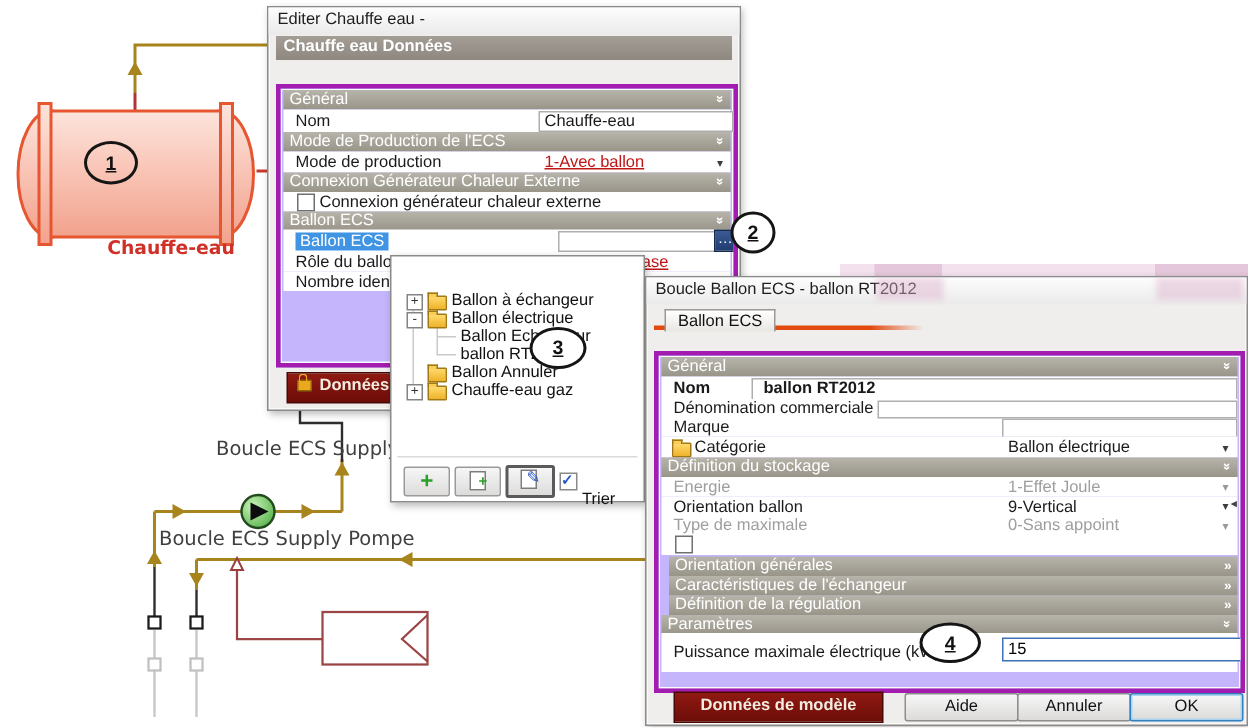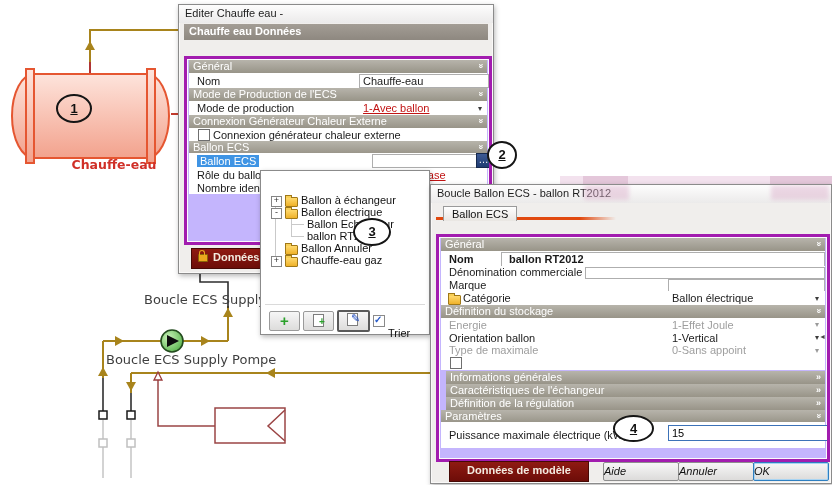--- a/index.html
+++ b/index.html
@@ -37,21 +37,21 @@
   .dd{position:absolute;font-size:8px;color:#3c3c3c;}
   .dd.gray{color:#9a9a9a;}
   .cb{position:absolute;width:10px;height:10px;background:#fff;border:1px solid #6f6f6f;}
   .sel{background:#3f94e4;color:#fff;padding:0 3px;}
   .browse{position:absolute;width:13px;height:13px;background:linear-gradient(#3d5a94,#1f3c72);
        color:#fff;font-size:10px;line-height:11px;text-align:center;border:1px solid #16294e;}
   .mbtn{position:absolute;background:linear-gradient(#8f1a12,#6d0d08);border:1px solid #470905;
        color:#f4ece1;font-size:11px;font-weight:bold;line-height:17px;padding-left:6px;
        white-space:nowrap;overflow:hidden;}
   .btn{position:absolute;height:17px;background:linear-gradient(#f7f7f7,#dcdbda);
-       border:1px solid #8e8e8e;border-radius:2px;font-size:11px;line-height:16px;color:#111;font-style:italic;}
+       border:1px solid #8e8e8e;border-radius:2px;font-size:11px;text-align:center;line-height:16px;color:#111;}
   .btn.focus{border-color:#2f7fc1;box-shadow:0 0 0 1px #a9d4f2 inset;}
   .lock{position:relative;display:inline-block;width:8px;height:6px;background:#eba81e;
        border:1px solid #8a6608;border-radius:1px;vertical-align:middle;margin-right:5px;}
   .lock::before{content:"";position:absolute;left:0px;top:-5px;width:4px;height:4px;
        border:1.5px solid #eba81e;border-bottom:none;border-radius:3px 3px 0 0;}
   .folder{position:absolute;width:11px;height:8px;background:linear-gradient(#ffd96d,#efb22a);
        border:1px solid #a07818;border-radius:1px;}
   .folder::before{content:"";position:absolute;top:-3px;left:-1px;width:5px;height:2px;
        background:#f7cf57;border:1px solid #a07818;border-bottom:none;}
   .expbox{position:absolute;width:9px;height:9px;border:1px solid #848484;background:#fff;
@@ -295,33 +295,33 @@
         <span>Définition du stockage</span>
         <span class="chev exp">»</span>
       </div>
       <div class="row" style="top:81px;height:13px">
         <span class="lbl dis">Energie</span>
         <span class="val dis" style="left:231px">1-Effet Joule</span>
         <span class="dd gray" style="right:6px;top:2px">▾</span>
       </div>
       <div class="row" style="top:94px;height:13px">
         <span class="lbl">Orientation ballon</span>
-        <span class="val" style="left:231px">1-Vertical</span>
+        <span class="val" style="left:231px">9-Vertical</span>
         <span class="dd" style="right:6px;top:2px">▾</span>
       </div>
       <div class="row" style="top:107px;height:12px">
         <span class="lbl dis">Type de maximale</span>
         <span class="val dis" style="left:231px">0-Sans appoint</span>
         <span class="dd gray" style="right:6px;top:2px">▾</span>
       </div>
       <div class="row" style="top:119px;height:14px">
         <span class="cb" style="left:9px;top:1px"></span>
       </div>
       <div class="sec inset" style="top:134px">
-        <span>Informations générales</span>
+        <span>Orientation générales</span>
         <span class="chev">»</span>
       </div>
       <div class="sec inset" style="top:147px">
         <span>Caractéristiques de l'échangeur</span>
         <span class="chev">»</span>
       </div>
       <div class="sec inset" style="top:160px">
         <span>Définition de la régulation</span>
         <span class="chev">»</span>
       </div>

